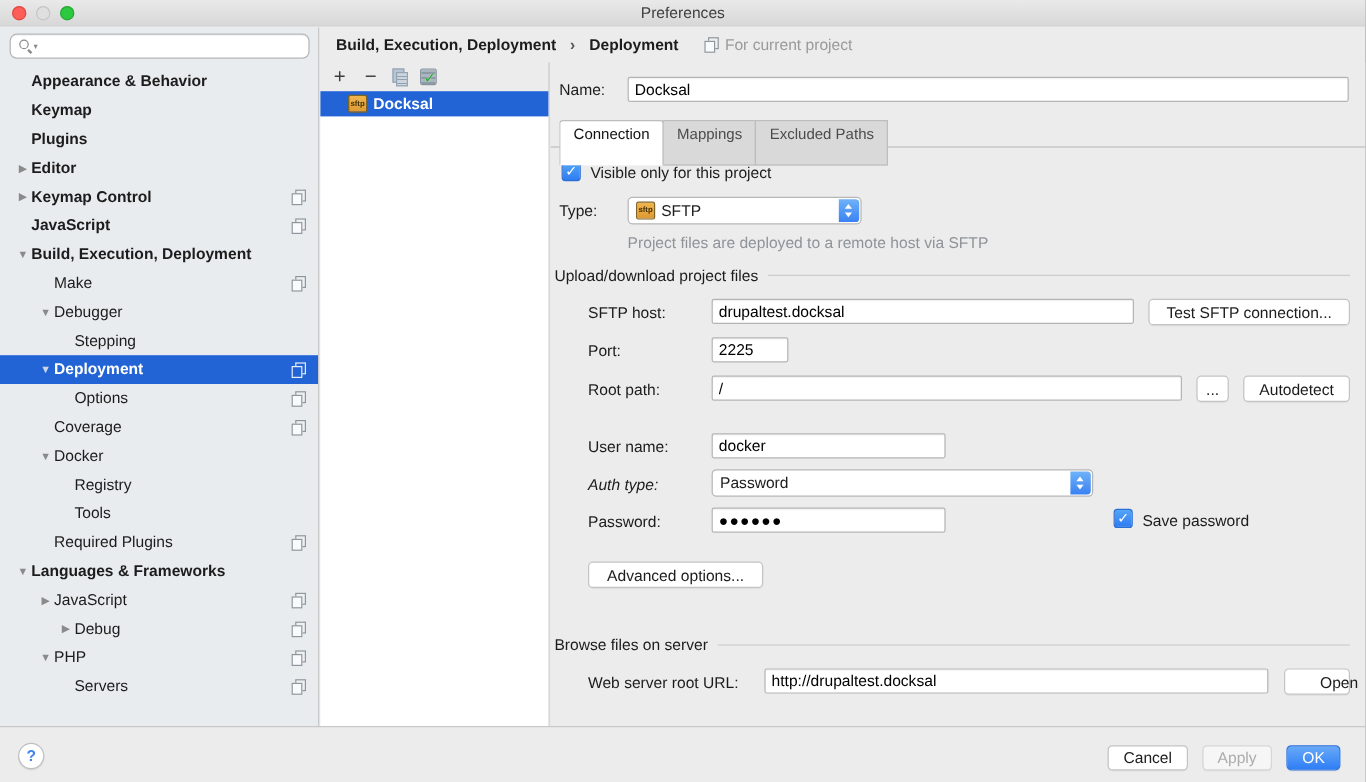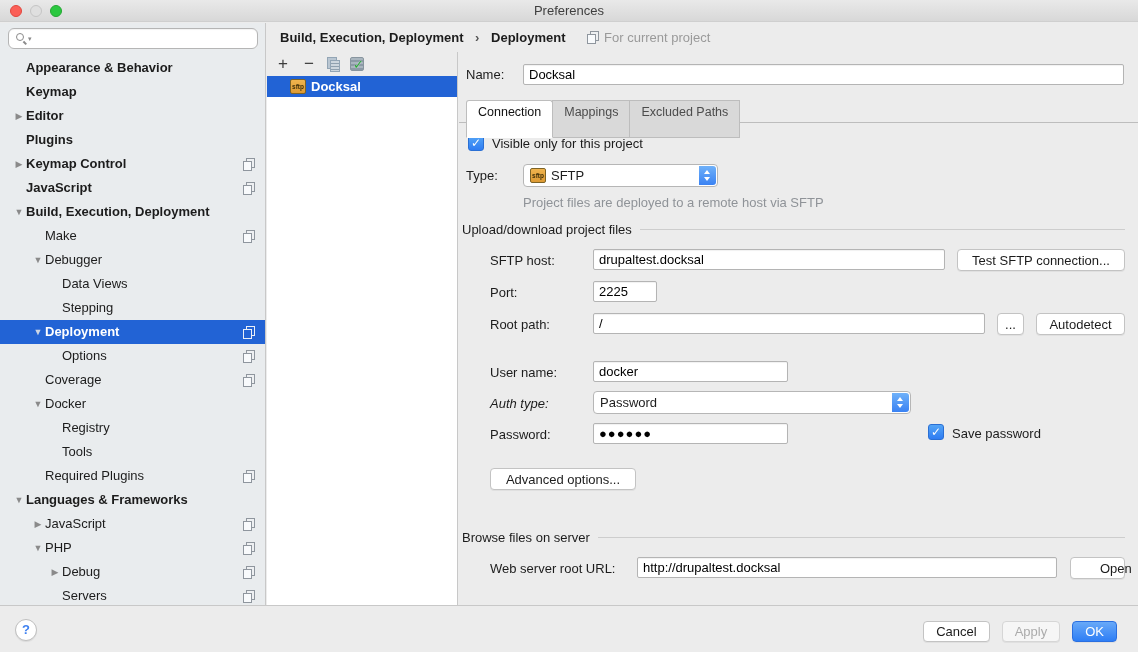--- a/index.html
+++ b/index.html
@@ -110,40 +110,39 @@
 
   <div class="sidebar">
     <div class="searchwrap">
       <input class="search-input" style="">
       <span class="mag"></span>
       <span class="search-caret">▾</span>
     </div>
     <div class="tree">
       <div class="trow lvl1 bold"><span class="arrow"></span><span class="tlabel">Appearance &amp; Behavior</span></div>
       <div class="trow lvl1 bold"><span class="arrow"></span><span class="tlabel">Keymap</span></div>
+      <div class="trow lvl1 bold"><span class="arrow"></span><span class="tlabel">Plugins</span></div>
       <div class="trow lvl1 bold"><span class="arrow right"></span><span class="tlabel">Editor</span></div>
-      <div class="trow lvl1 bold"><span class="arrow"></span><span class="tlabel">Plugins</span></div>
       <div class="trow lvl1 bold"><span class="arrow right"></span><span class="tlabel">Keymap Control</span><span class="pbadge"></span></div>
       <div class="trow lvl1 bold"><span class="arrow"></span><span class="tlabel">JavaScript</span><span class="pbadge"></span></div>
       <div class="trow lvl1 bold"><span class="arrow down"></span><span class="tlabel">Build, Execution, Deployment</span></div>
       <div class="trow lvl2"><span class="arrow"></span><span class="tlabel">Make</span><span class="pbadge"></span></div>
       <div class="trow lvl2"><span class="arrow down"></span><span class="tlabel">Debugger</span></div>
-      <div class="trow lvl3"><span class="arrow"></span><span class="tlabel">Data Views</span></div>
       <div class="trow lvl3"><span class="arrow"></span><span class="tlabel">Stepping</span></div>
       <div class="trow lvl2 bold selected"><span class="arrow down"></span><span class="tlabel">Deployment</span><span class="pbadge"></span></div>
       <div class="trow lvl3"><span class="arrow"></span><span class="tlabel">Options</span><span class="pbadge"></span></div>
       <div class="trow lvl2"><span class="arrow"></span><span class="tlabel">Coverage</span><span class="pbadge"></span></div>
       <div class="trow lvl2"><span class="arrow down"></span><span class="tlabel">Docker</span></div>
       <div class="trow lvl3"><span class="arrow"></span><span class="tlabel">Registry</span></div>
       <div class="trow lvl3"><span class="arrow"></span><span class="tlabel">Tools</span></div>
       <div class="trow lvl2"><span class="arrow"></span><span class="tlabel">Required Plugins</span><span class="pbadge"></span></div>
       <div class="trow lvl1 bold"><span class="arrow down"></span><span class="tlabel">Languages &amp; Frameworks</span></div>
       <div class="trow lvl2"><span class="arrow right"></span><span class="tlabel">JavaScript</span><span class="pbadge"></span></div>
+      <div class="trow lvl3"><span class="arrow right"></span><span class="tlabel">Debug</span><span class="pbadge"></span></div>
       <div class="trow lvl2"><span class="arrow down"></span><span class="tlabel">PHP</span><span class="pbadge"></span></div>
-      <div class="trow lvl3"><span class="arrow right"></span><span class="tlabel">Debug</span><span class="pbadge"></span></div>
       <div class="trow lvl3"><span class="arrow"></span><span class="tlabel">Servers</span><span class="pbadge"></span></div>
     </div>
   </div>
 
   <div class="main-header">
     <span class="crumb">Build, Execution, Deployment</span>
     <span class="crumb-sep">›</span>
     <span class="crumb">Deployment</span>
     <span class="scope"><span class="pbadge inline"></span><span>For current project</span></span>
   </div>

